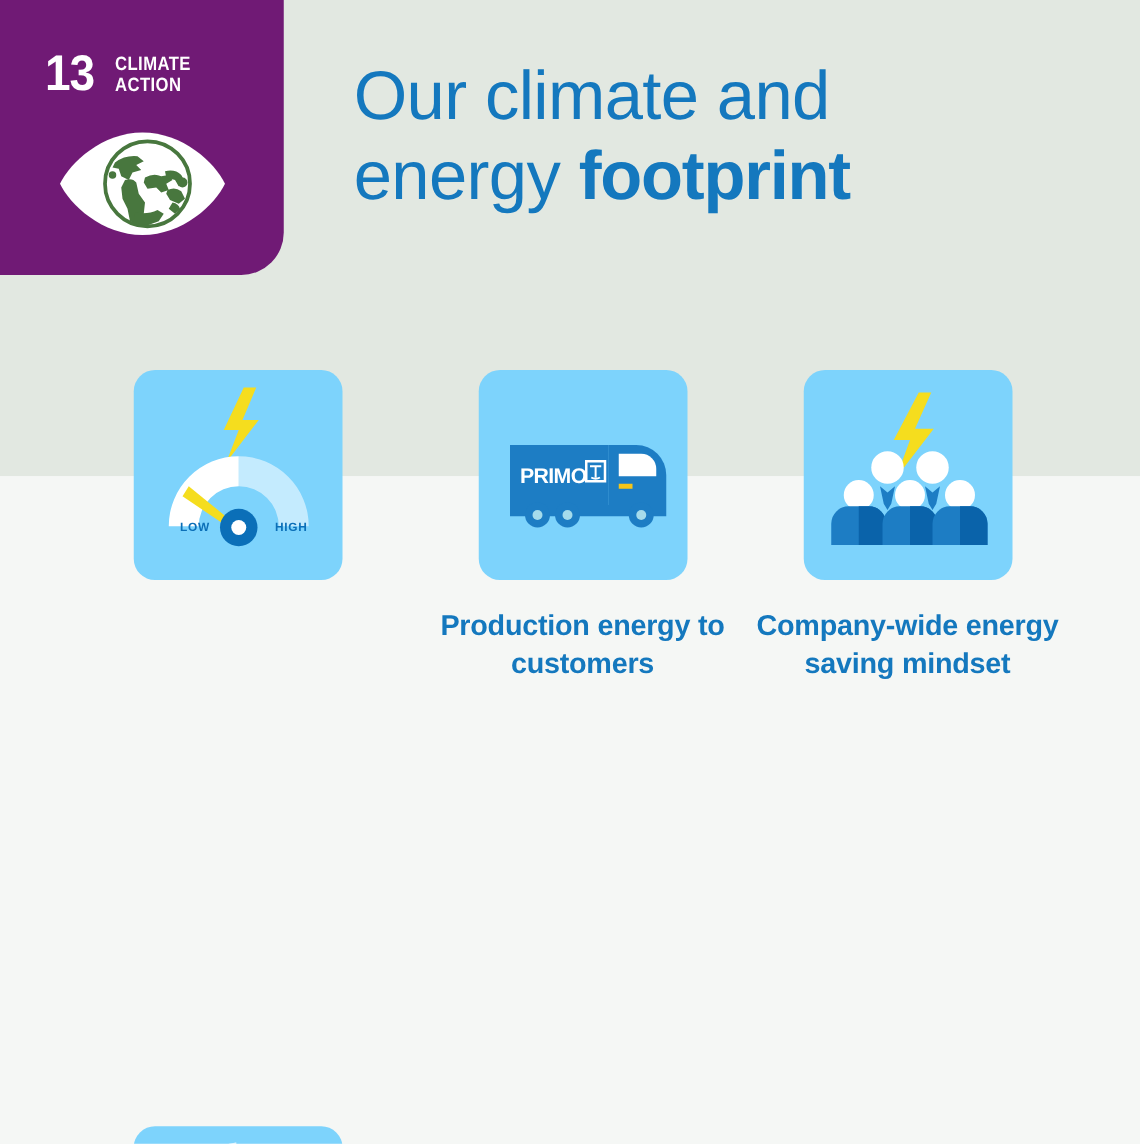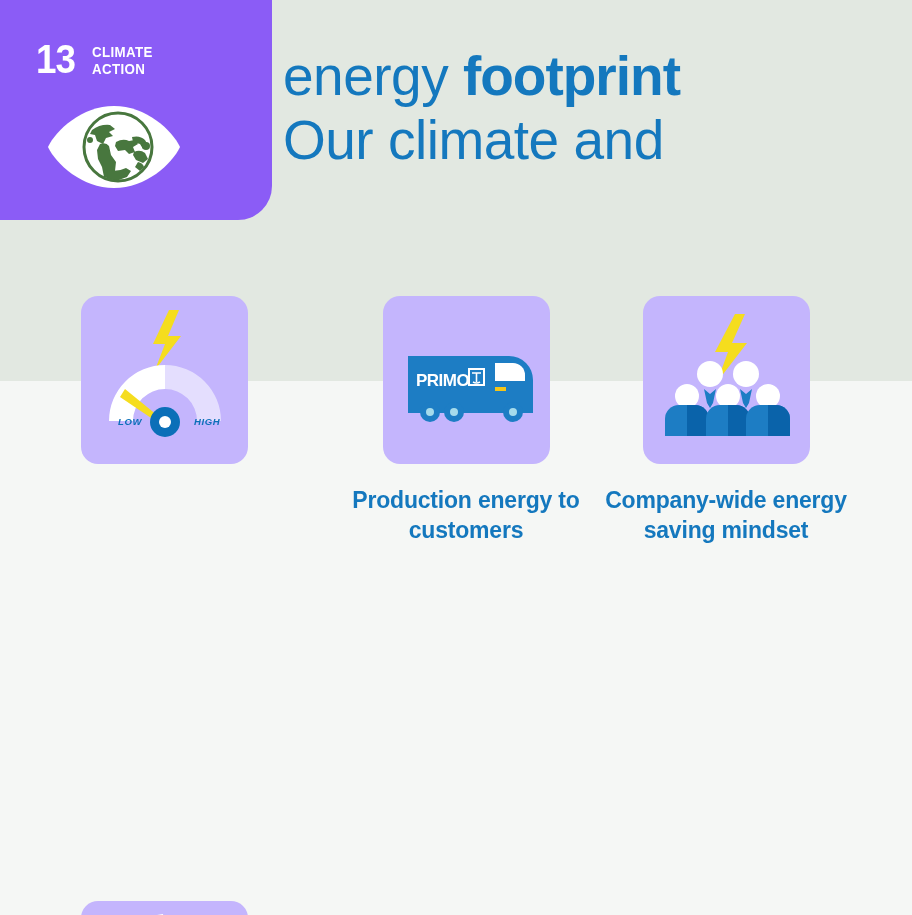--- a/index.html
+++ b/index.html
@@ -17,22 +17,22 @@
     background:#e2e8e1;
   }
   .bg-bottom {
     position:absolute; left:0; top:381px; width:912px; height:534px;
     background:#f5f7f5;
   }
 
   
   .sdg-badge {
     position:absolute; left:0; top:0;
-    width:272px; height:220px;
-    background:#8b5cf6;
+    width:227px; height:220px;
+    background:#701a75;
     border-bottom-right-radius:34px;
     color:#ffffff;
     padding-left:48px;
   }
   .sdg-head {
     position:absolute; left:36px; top:40px;
     display:flex; align-items:flex-start; gap:13px;
   }
   .sdg-number {
     font-size:40px; font-weight:bold; line-height:0.95;
@@ -66,27 +66,27 @@
   
   .grid {
     position:absolute; left:0; top:296px; width:912px;
   }
   .row { position:relative; }
   .cell {
     position:absolute;
     width:300px;
     display:flex; flex-direction:column; align-items:center;
   }
-  .cell-1 { left:14px;font-style:italic; }
+  .cell-1 { left:40px; }
   .cell-2 { left:316px; }
   .cell-3 { left:576px; }
 
   .card {
     width:167px; height:168px;
-    background:#c4b5fd;
+    background:#7dd3fc;
     border-radius:17px;
     position:relative;
     overflow:hidden;
   }
   .caption {
     margin-top:21px;
     font-size:23px;
     font-weight:bold;
     line-height:1.32;
     color:#1478be;
@@ -133,22 +133,22 @@
           <circle cx="44" cy="36" r="3"></circle>
         </g>
 
         <circle cx="72" cy="43" r="34" fill="none" stroke="#48773e" stroke-width="3"></circle>
       </g>
     </svg>
   </div>
 </div>
 
 <div class="headline">
+  <div>Our climate and</div>
   <div><span>energy </span><b>footprint</b></div>
-  <div>Our climate and</div>
 </div>
 
 <div class="grid">
 
   <div class="row" style="height:305px;">
 
     <div class="cell cell-1">
       <div class="card">
         <svg width="167" height="168" viewBox="0 0 167 168">
 

